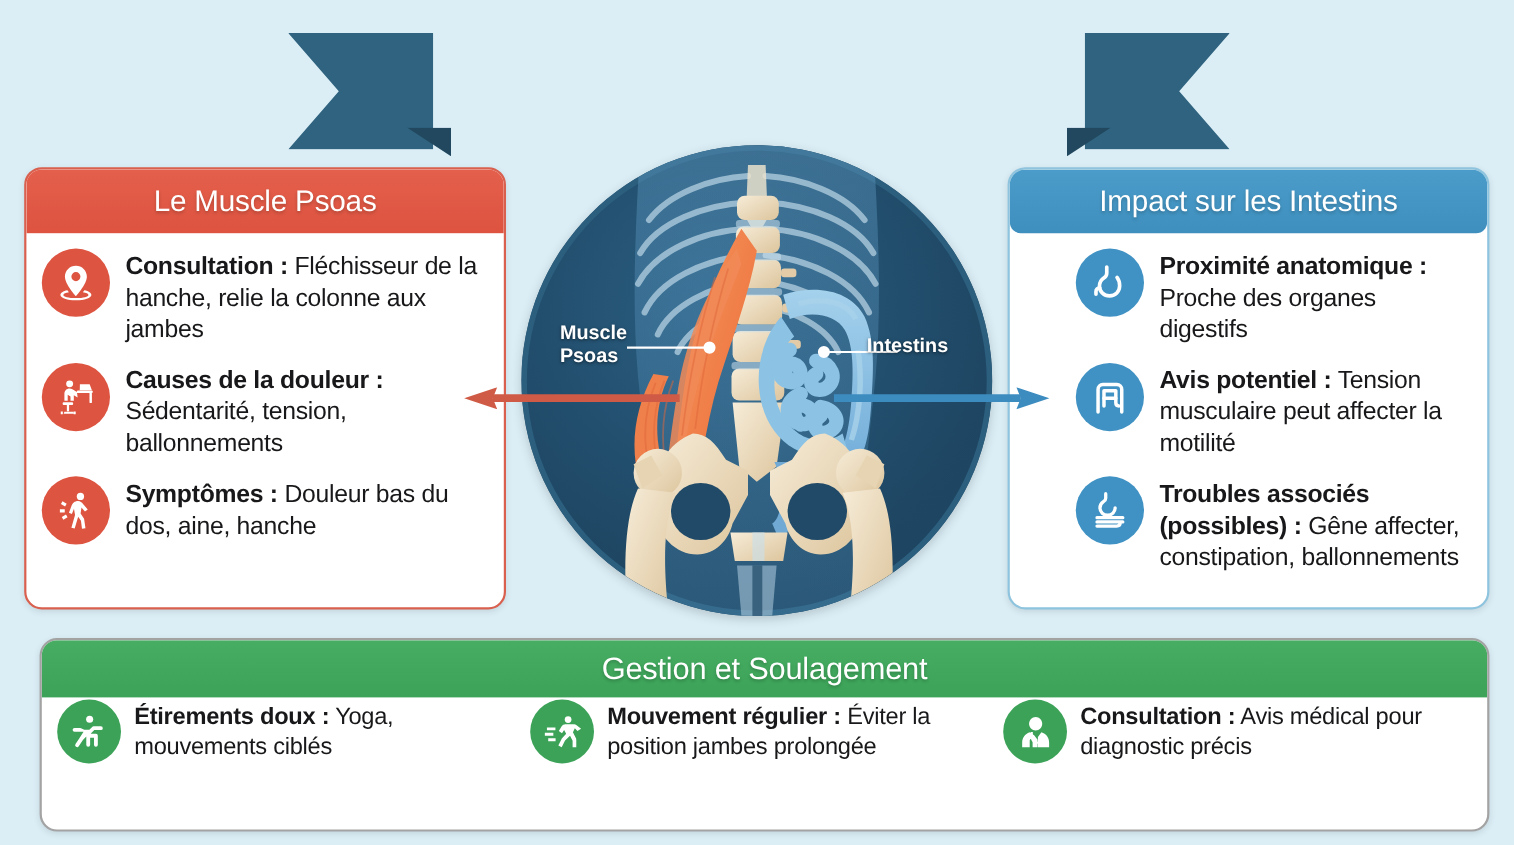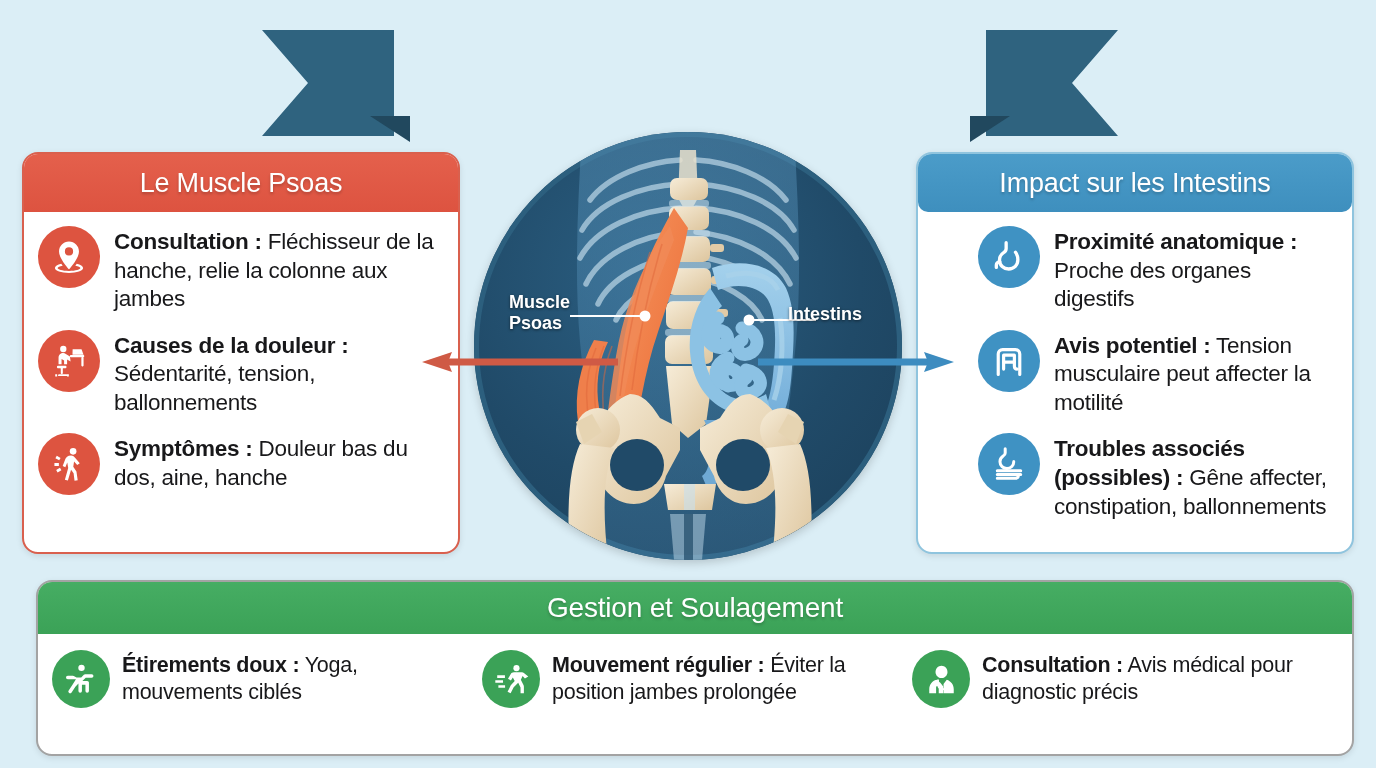--- a/index.html
+++ b/index.html
@@ -164,21 +164,21 @@
     font-size: 28px;
   }
   #card-gestion .icon-circle {
     background: #3ba257;
     width: 58px; height: 58px;
     margin-right: 12px;
   }
   #card-gestion .icon-circle svg { width: 35px; height: 35px; }
   #gestion-row {
     display: flex;
-    padding: 14px 10px 8px 14px;
+    padding: 0 10px 8px 14px;
   }
   #gestion-row .item {
     flex: 1 1 0;
     margin-bottom: 0;
     padding-right: 6px;
   }
   #gestion-row .item-text { font-size: 21.5px; line-height: 1.26; }
 
   
   #illustration {

